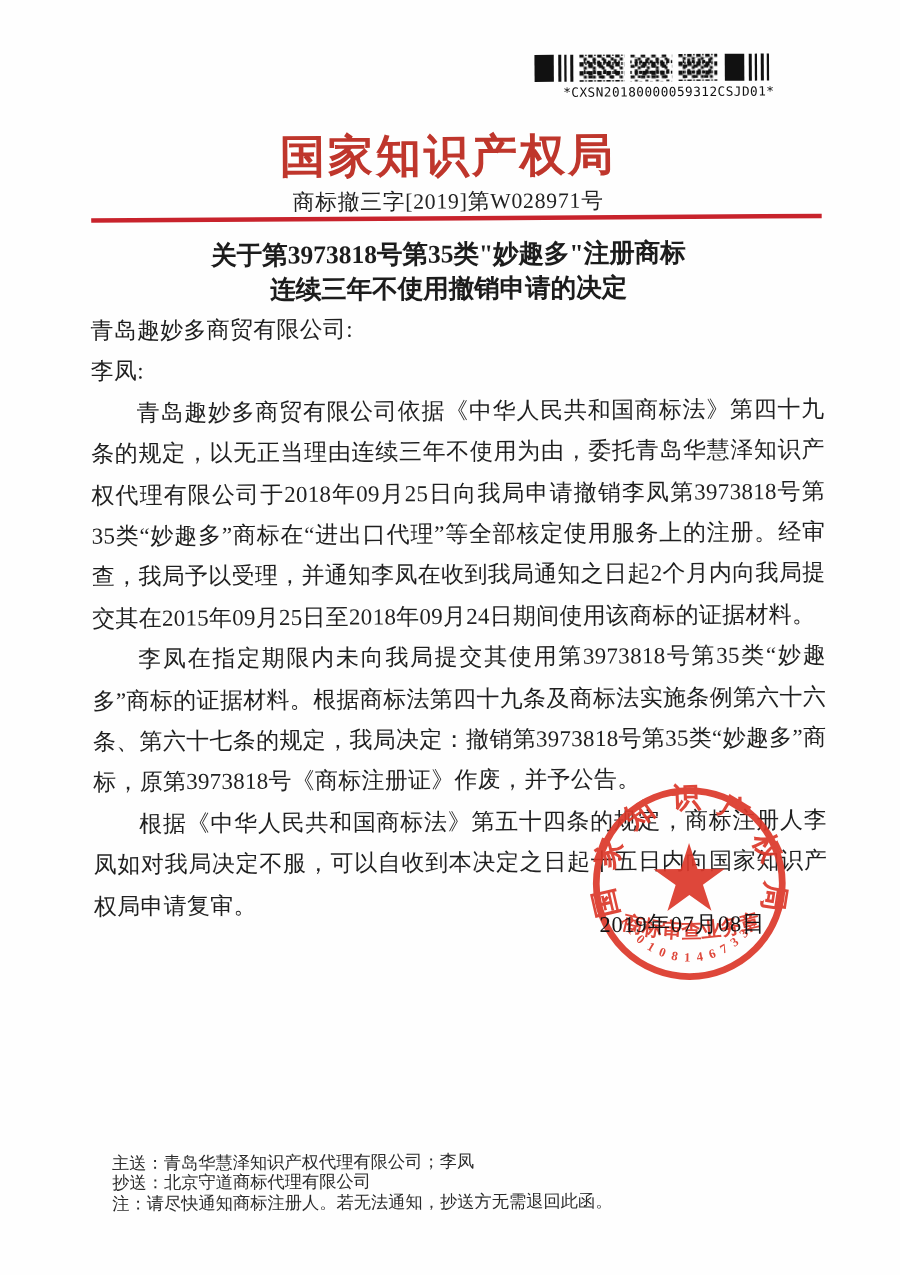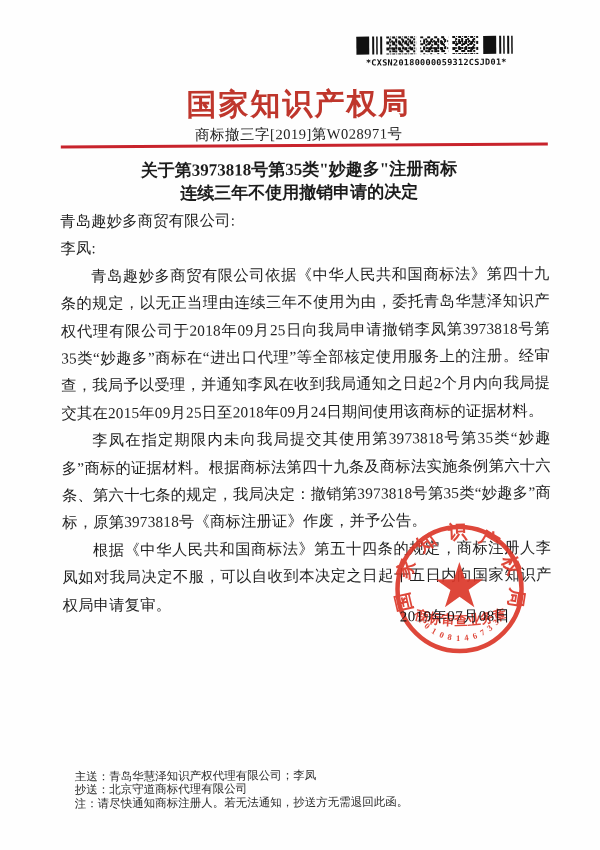--- a/index.html
+++ b/index.html
@@ -3,22 +3,22 @@
 <meta charset="utf-8">
 <style>
   html,body{margin:0;padding:0;background:#ffffff;}
   .canvas{position:relative;width:600px;height:850px;background:#fefefe;overflow:hidden;
           font-family:"Liberation Serif","DejaVu Serif",serif;color:#1f1f1f;}
   .tilt{position:absolute;inset:0;transform:rotate(-0.35deg);transform-origin:50% 40%;}
 
   
   .barcode-wrap{position:absolute;left:358px;top:36px;width:160px;height:36px;}
   .barcode-svg{display:block;width:160px;height:21px;color:#111;}
-  .barcode-text{width:160px;text-align:center;font-family:"DejaVu Sans Mono","Liberation Mono",monospace;
-                font-weight:bold;font-size:8.5px;letter-spacing:0.3px;color:#111;margin-top:1px;white-space:nowrap;}
+  .barcode-text{width:160px;text-align:right;font-family:"DejaVu Sans Mono","Liberation Mono",monospace;
+                font-weight:normal;font-size:8.5px;letter-spacing:0.3px;color:#111;margin-top:1px;white-space:nowrap;}
 
   
   .agency{position:absolute;left:0;top:84px;width:600px;margin:0;text-align:center;
           font-size:30px;font-weight:700;letter-spacing:2px;color:var(--accent_red,#bf362c);}
   .docnum{position:absolute;left:0;top:125px;width:600px;text-align:center;
           font-size:14.5px;letter-spacing:0.5px;color:#222;}
   .redrule{position:absolute;left:62px;top:144px;width:487px;height:3px;background:var(--rule_red,#c8232c);}
   .heading{position:absolute;left:0;top:158px;width:600px;text-align:center;
            font-size:17px;font-weight:600;line-height:23px;color:#1c1c1c;}
 

